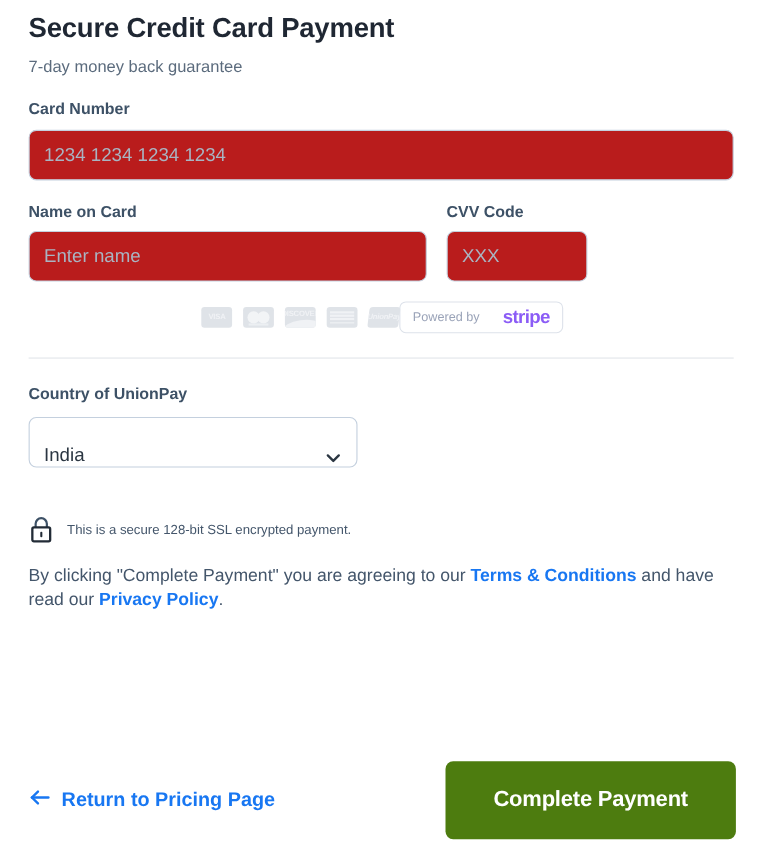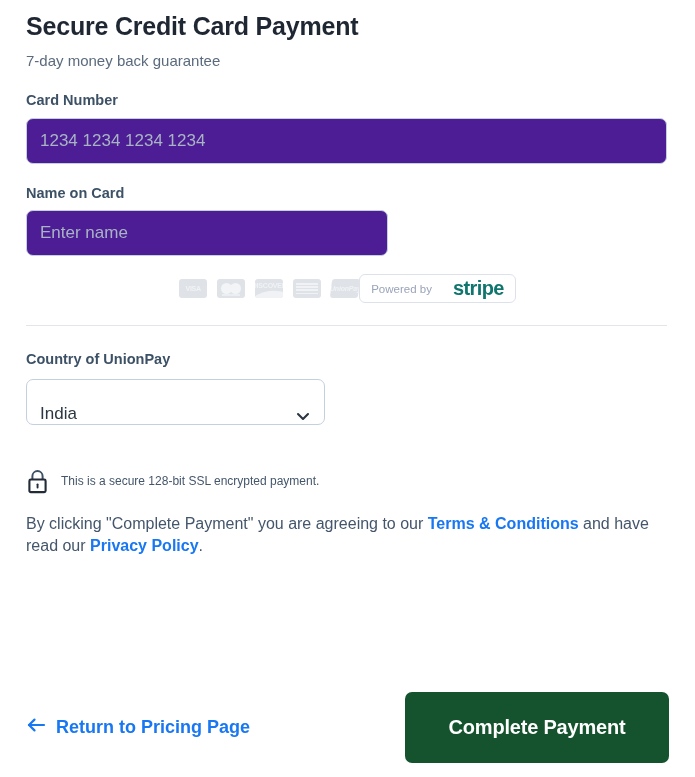--- a/index.html
+++ b/index.html
@@ -37,21 +37,21 @@
   .field-label {
     font-size: 14.5px;
     font-weight: bold;
     color: #3d5166;
     line-height: 1;
   }
   .input {
     height: 46px;
     border: 1.3px solid #c4d0de;
     border-radius: 7px;
-    background: #4c1d95;
+    background: #b91c1c;
     display: flex;
     align-items: center;
     padding: 0 13px;
     font-size: 17px;
     color: #a9b4c2;
     overflow: hidden;
     white-space: nowrap;
   }
 
   .card-number-block { padding-top: 24px; }
@@ -124,23 +124,23 @@
     height: 29px;
     padding: 0 11px;
     display: flex; align-items: center; gap: 6px;
     background: #fff;
   }
   .stripe-badge .pb {
     font-size: 11.5px;
     color: #9aa3b8;
   }
   .stripe-badge .sw {
-    font-size: 20px;
-    font-weight: bold;
-    color: #0f766e;
+    font-size: 17px;
+    font-weight: bold;
+    color: #8b5cf6;
     letter-spacing: -0.6px;
     margin-left: 15px;
   }
 
   
   .divider {
     height: 1px;
     background: #e2e5ea;
     margin-top: 22px;
     width: 641px;
@@ -204,21 +204,21 @@
   .back-link {
     display: flex; align-items: flex-start; gap: 10px;
     color: #1877f2;
     font-size: 18px;
     font-weight: bold;
     text-decoration: none;
   }
   .arrow-left { width: 20px; height: 16px; display: block; }
   .pay-btn {
     width: 264px; height: 71px;
-    background: #14532d;
+    background: #4d7c0f;
     border: none;
     border-radius: 7px;
     color: #ffffff;
     font-size: 20px;
     font-weight: bold;
     font-family: "Liberation Sans", sans-serif;
     cursor: pointer;
     letter-spacing: -0.2px;
   }
 </style>
@@ -232,20 +232,24 @@
 
   <div class="card-number-block">
     <div class="field-label">Card Number</div>
     <div class="input">1234 1234 1234 1234</div>
   </div>
 
   <div class="row-3">
     <div class="col-name">
       <div class="field-label">Name on Card</div>
       <div class="input">Enter name</div>
+    </div>
+    <div class="col-cvv">
+      <div class="field-label">CVV Code</div>
+      <div class="input">XXX</div>
     </div>
   </div>
 
   <div class="brands-row">
     <div class="brands">
       <div class="brand brand-visa">
         <span class="glyph">VISA</span>
       </div>
       <div class="brand brand-mc">
         <span class="circ l"></span>

